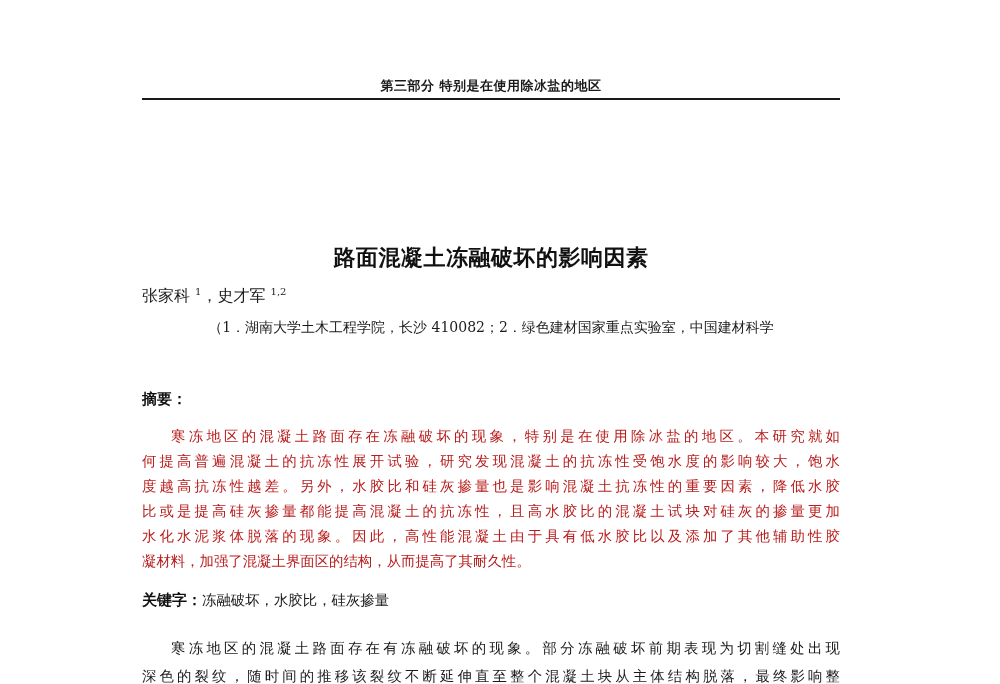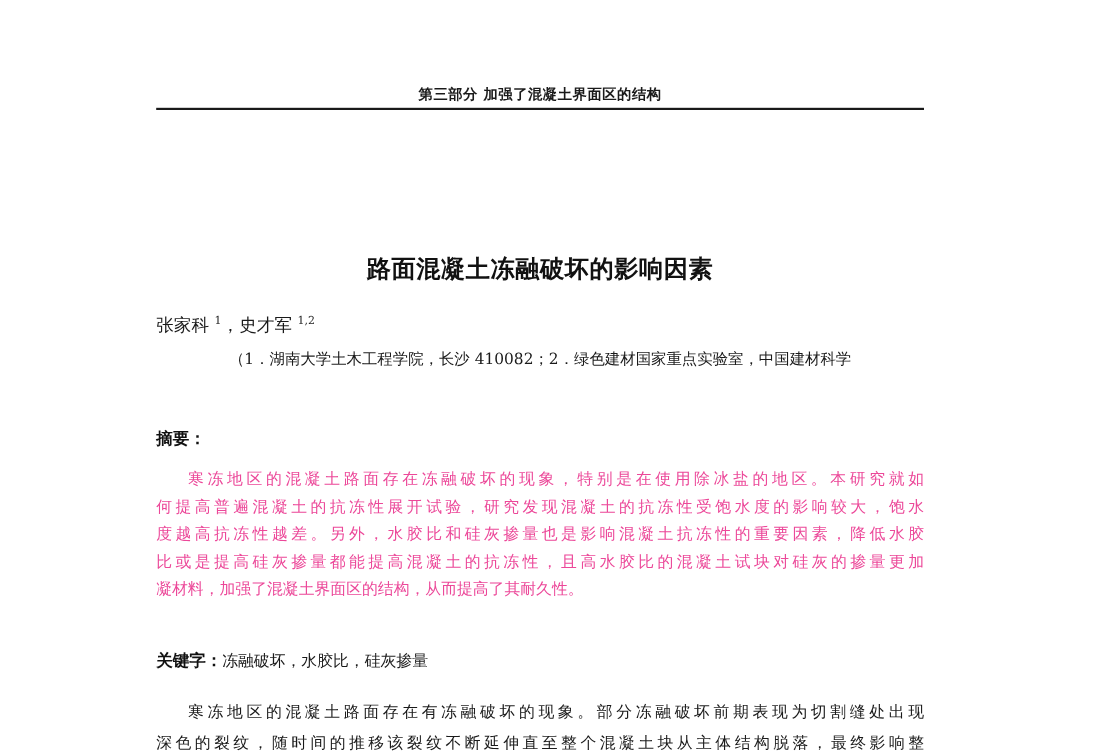--- a/index.html
+++ b/index.html
@@ -38,21 +38,21 @@
       left: 142px;
       width: 698px;
       top: 98px;
       height: 0;
       border-top: 2px solid #1a1a1a;
     }
     .title {
       position: absolute;
       left: 142px;
       width: 698px;
-      top: 230px;
+      top: 243px;
       text-align: center;
       font-family: "DejaVu Sans", "Liberation Sans", sans-serif;
       font-weight: bold;
       font-size: 22px;
       letter-spacing: 0.5px;
       color: #111;
     }
     .authors {
       position: absolute;
       left: 142px;
@@ -86,21 +86,21 @@
       font-size: 15px;
       color: #111;
     }
     .abstract-body {
       position: absolute;
       left: 142px;
       width: 698px;
       top: 424px;
       font-size: 14.4px;
       line-height: 25px;
-      color: #ec4899;
+      color: #b91c1c;
       text-align: justify;
     }
     .abstract-body .line {
       display: block;
       white-space: nowrap;
       text-align-last: justify;
       text-align: justify;
     }
     .abstract-body .line.last {
       text-align-last: left;
@@ -139,21 +139,21 @@
     }
     .intro .line.indent {
       padding-left: 29px;
     }
   </style>
 </head>
 <body>
 
 <div class="page">
 
-  <div class="running-header">第三部分  加强了混凝土界面区的结构</div>
+  <div class="running-header">第三部分  特别是在使用除冰盐的地区</div>
   <div class="header-rule"></div>
 
   <div class="title">路面混凝土冻融破坏的影响因素</div>
 
   <div class="authors">
     <span>张家科</span>
     <sup>1</sup><span>，</span><span>史才军</span>
     <sup>1,2</sup>
   </div>
 
@@ -161,20 +161,21 @@
     <div>（1．湖南大学土木工程学院，长沙 410082；2．绿色建材国家重点实验室，中国建材科学</div>
   </div>
 
   <div class="abstract-heading">摘要：</div>
 
   <div class="abstract-body">
     <span class="line indent">寒冻地区的混凝土路面存在冻融破坏的现象，特别是在使用除冰盐的地区。本研究就如</span>
     <span class="line">何提高普遍混凝土的抗冻性展开试验，研究发现混凝土的抗冻性受饱水度的影响较大，饱水</span>
     <span class="line">度越高抗冻性越差。另外，水胶比和硅灰掺量也是影响混凝土抗冻性的重要因素，降低水胶</span>
     <span class="line">比或是提高硅灰掺量都能提高混凝土的抗冻性，且高水胶比的混凝土试块对硅灰的掺量更加</span>
+    <span class="line">水化水泥浆体脱落的现象。因此，高性能混凝土由于具有低水胶比以及添加了其他辅助性胶</span>
     <span class="line last">凝材料，加强了混凝土界面区的结构，从而提高了其耐久性。</span>
   </div>
 
   <div class="keywords">
     <span class="kw-label">关键字：</span><span>冻融破坏，水胶比，硅灰掺量</span>
   </div>
 
   <div class="intro">
     <span class="line indent">寒冻地区的混凝土路面存在有冻融破坏的现象。部分冻融破坏前期表现为切割缝处出现</span>
     <span class="line">深色的裂纹，随时间的推移该裂纹不断延伸直至整个混凝土块从主体结构脱落，最终影响整</span>

